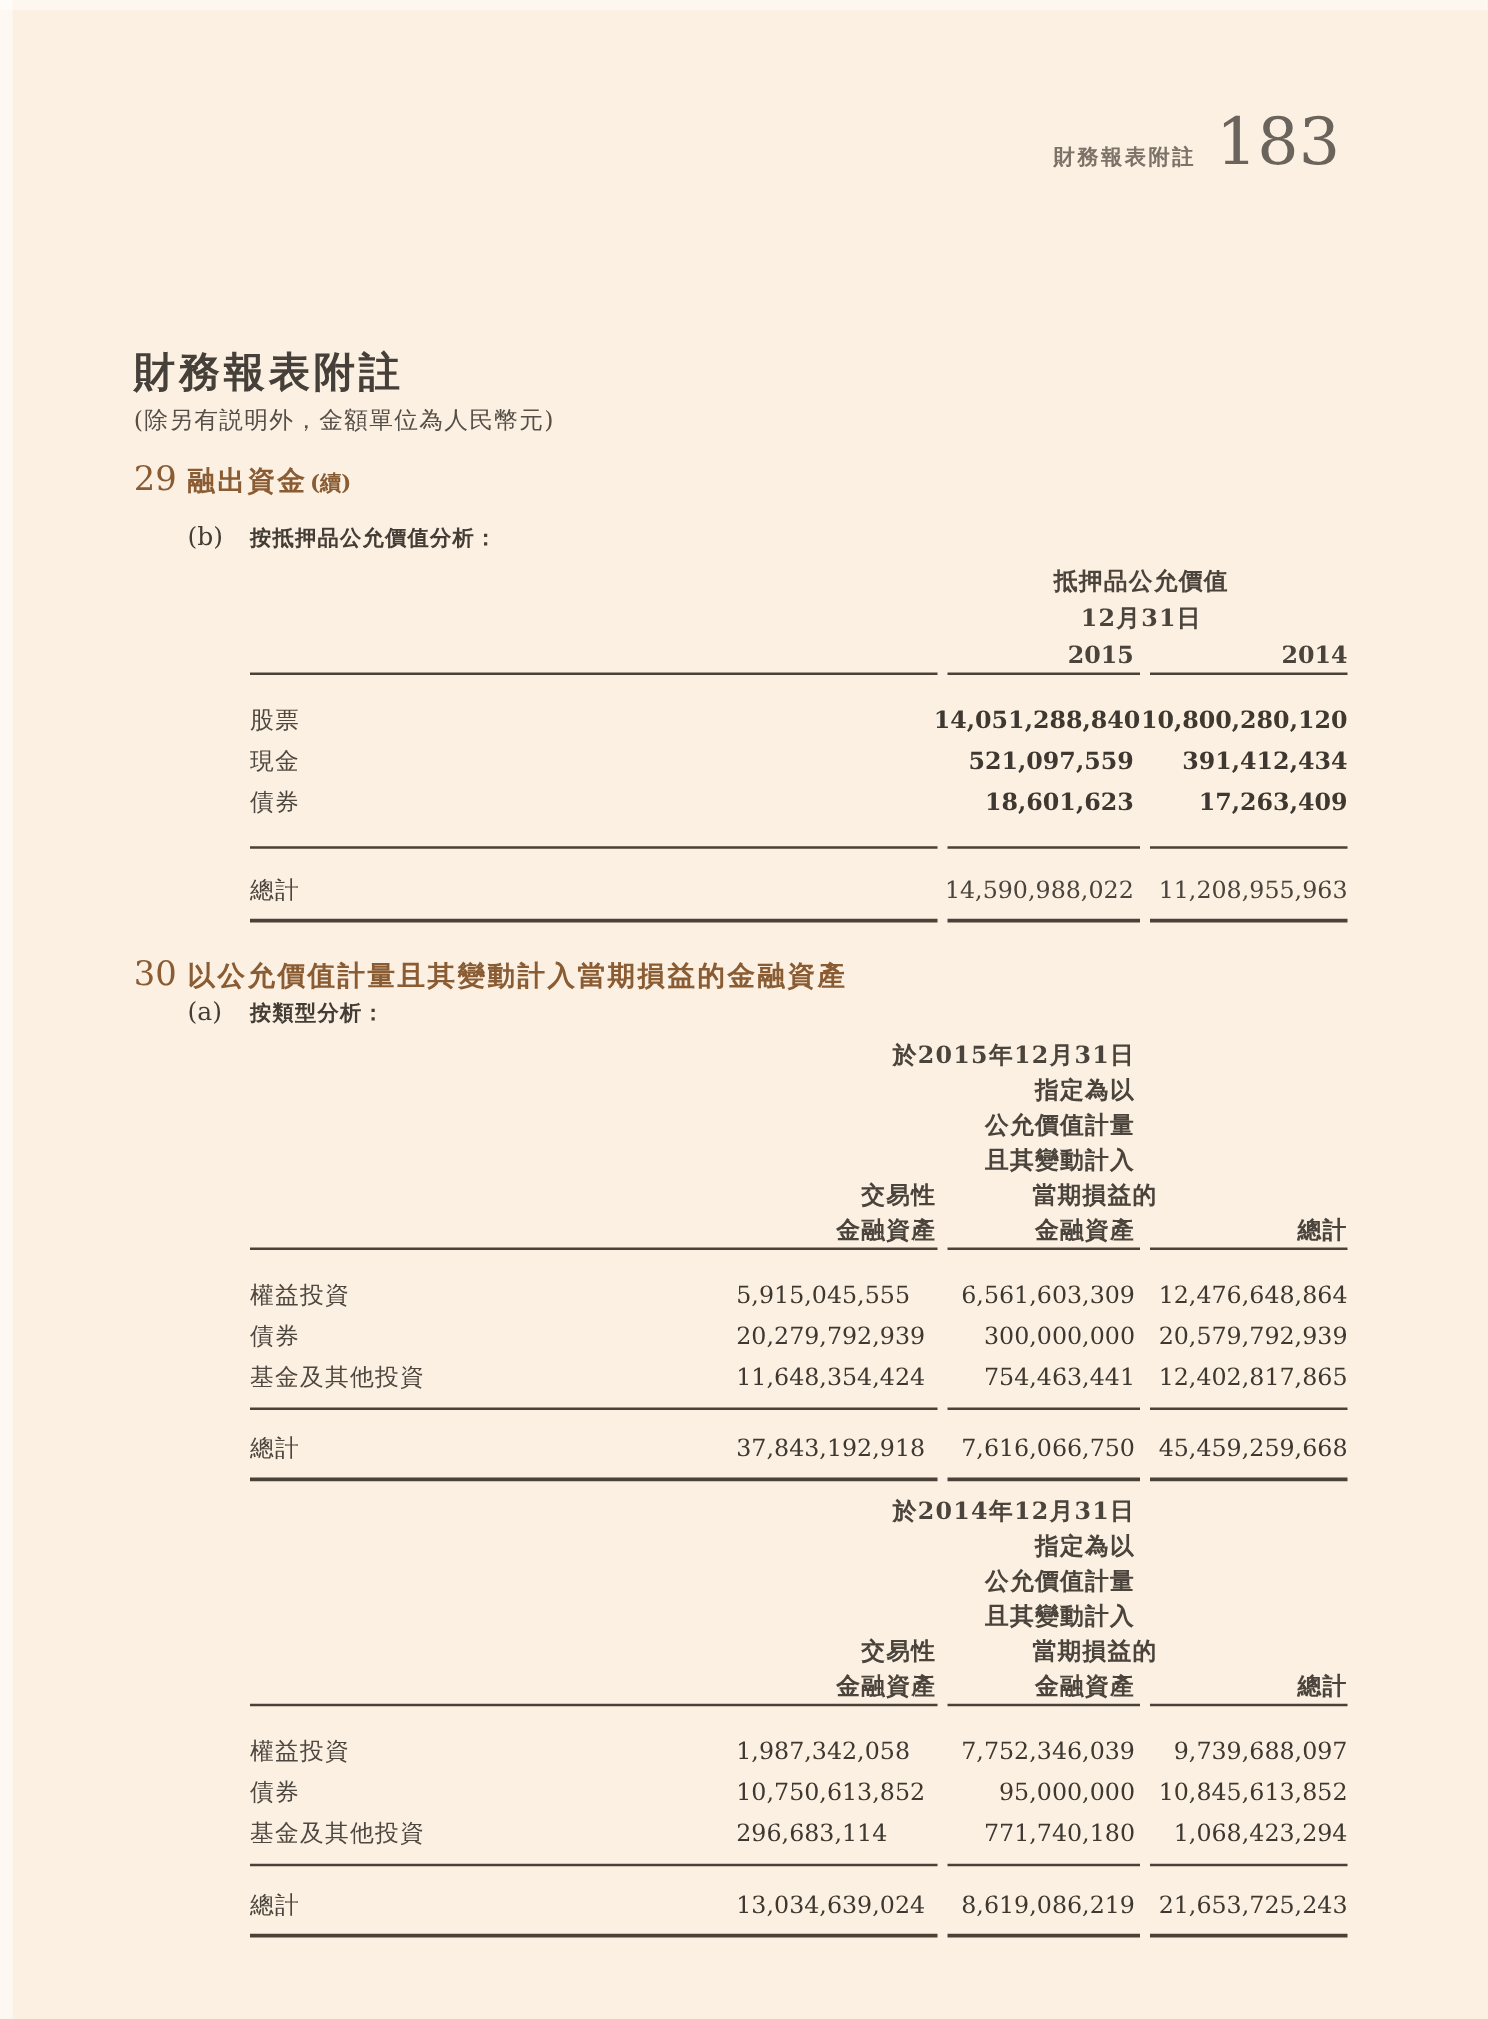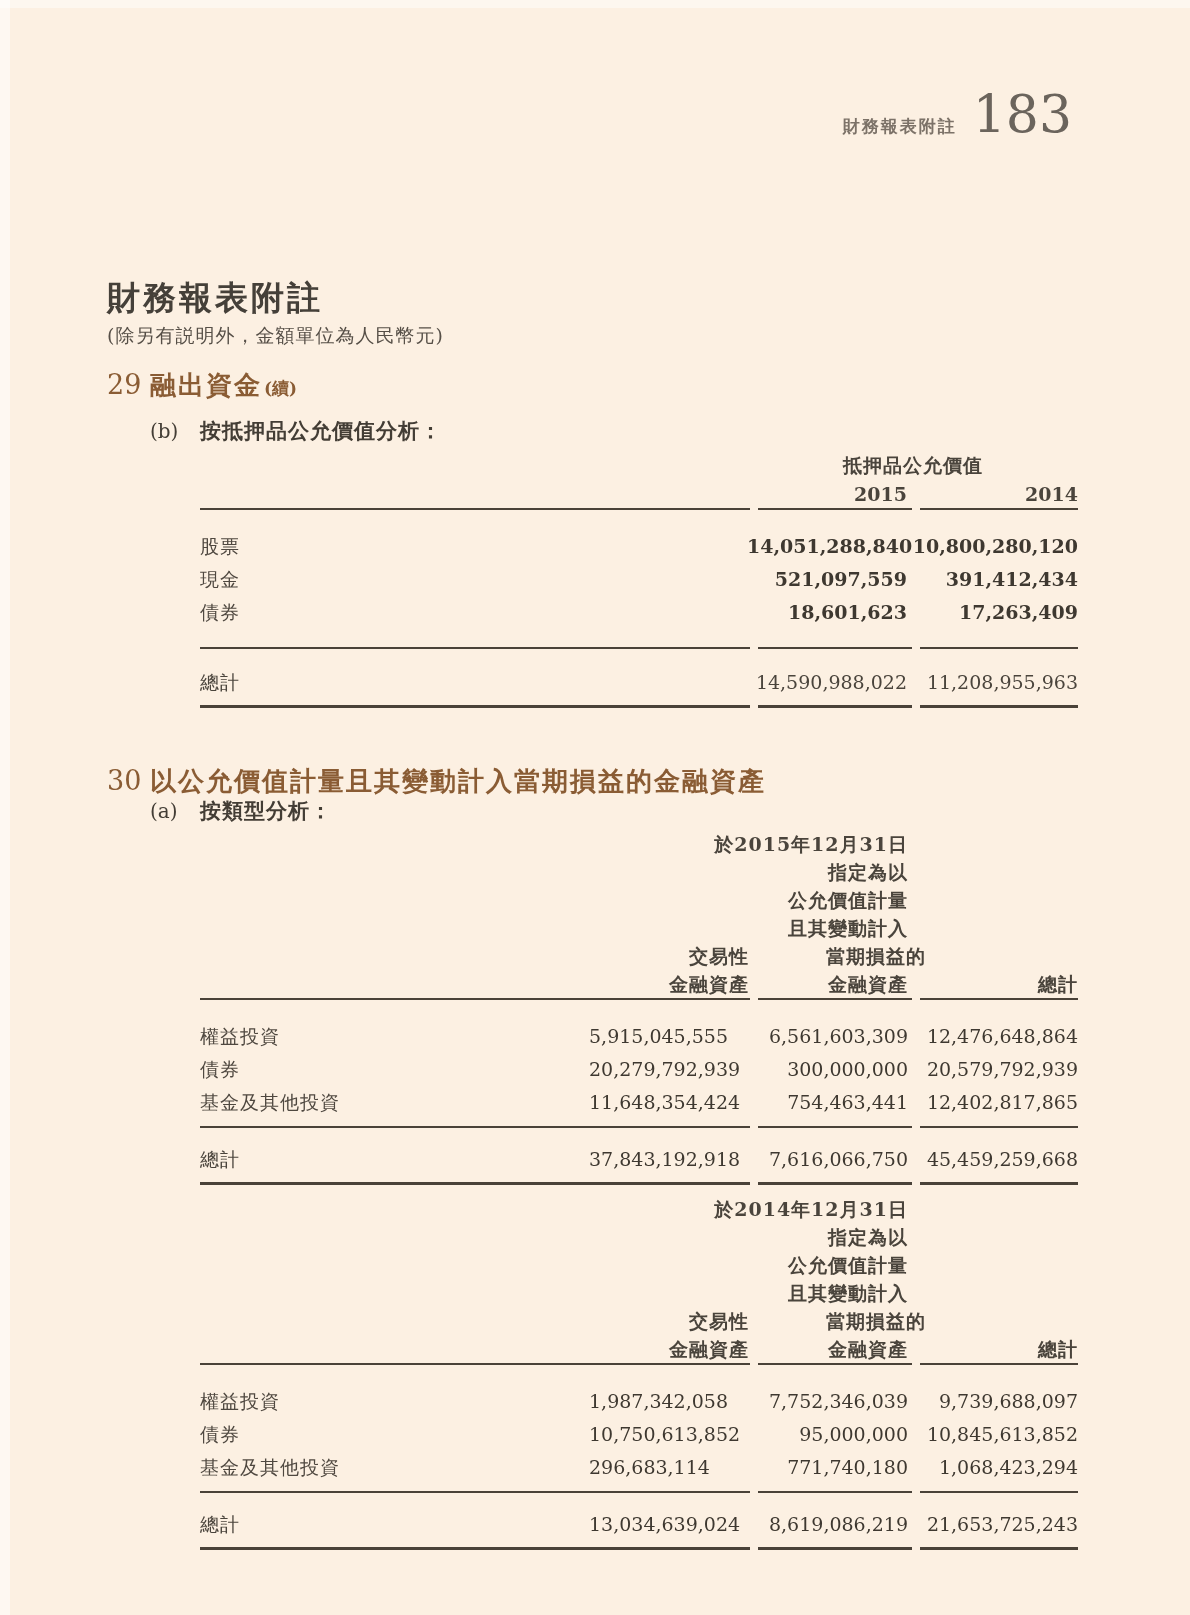--- a/index.html
+++ b/index.html
@@ -19,28 +19,28 @@
   .runhead{position:absolute;top:88px;right:118px;display:flex;align-items:baseline;gap:16px;}
   .runhead .rh-label{font-size:17px;letter-spacing:2px;color:var(--muted);font-weight:600;}
   .runhead .rh-num{font-size:52px;color:#6b645c;font-weight:400;line-height:1;}
 
   
   .doc-title{position:absolute;left:107px;top:276px;font-size:33px;font-weight:700;letter-spacing:3px;color:#454039;}
   .doc-subtitle{position:absolute;left:107px;top:323px;font-size:19px;letter-spacing:1px;color:#564f47;}
 
   .note-heading{position:absolute;left:107px;display:flex;align-items:baseline;color:var(--accent);}
   .note-heading .n-num{font-size:27px;width:43px;}
-  .note-heading .n-title{font-size:26px;font-weight:600;letter-spacing:2px;}
+  .note-heading .n-title{font-size:22px;font-weight:600;letter-spacing:2px;}
   .note-heading .n-suffix{font-size:17px;font-weight:600;margin-left:2px;}
   .nh-29{top:368px;}
   .nh-30{top:764px;}
 
   .sub-heading{position:absolute;left:150px;display:flex;align-items:baseline;color:#433d35;}
   .sub-heading .s-label{font-size:20px;width:50px;}
-  .sub-heading .s-title{font-size:21px;font-weight:700;letter-spacing:1px;}
+  .sub-heading .s-title{font-size:17px;font-weight:700;letter-spacing:1px;}
   .sh-b{top:417px;}
   .sh-a{top:797px;}
 
   
   .tbl{position:absolute;left:200px;width:878px;font-size:19px;}
   .tbl-1{top:450px;}
   .tbl-2015{top:830px;}
   .tbl-2014{top:1195px;}
 
   .rule{display:flex;}
@@ -99,20 +99,21 @@
   <span class="n-suffix">(續)</span>
 </div>
 <div class="sub-heading sh-b">
   <span class="s-label">(b)</span>
   <span class="s-title">按抵押品公允價值分析：</span>
 </div>
 
 <div class="tbl tbl-1">
   <div class="grp-hd">
     <div>抵押品公允價值</div>
+    <div>12月31日</div>
   </div>
   <div class="yr-row">
     <span class="sp"></span>
     <span class="c1">2015</span>
     <span class="c2">2014</span>
   </div>
   <div class="rule">
       <i class="s1"></i>
       <i class="g"></i>
       <i class="s2"></i>

